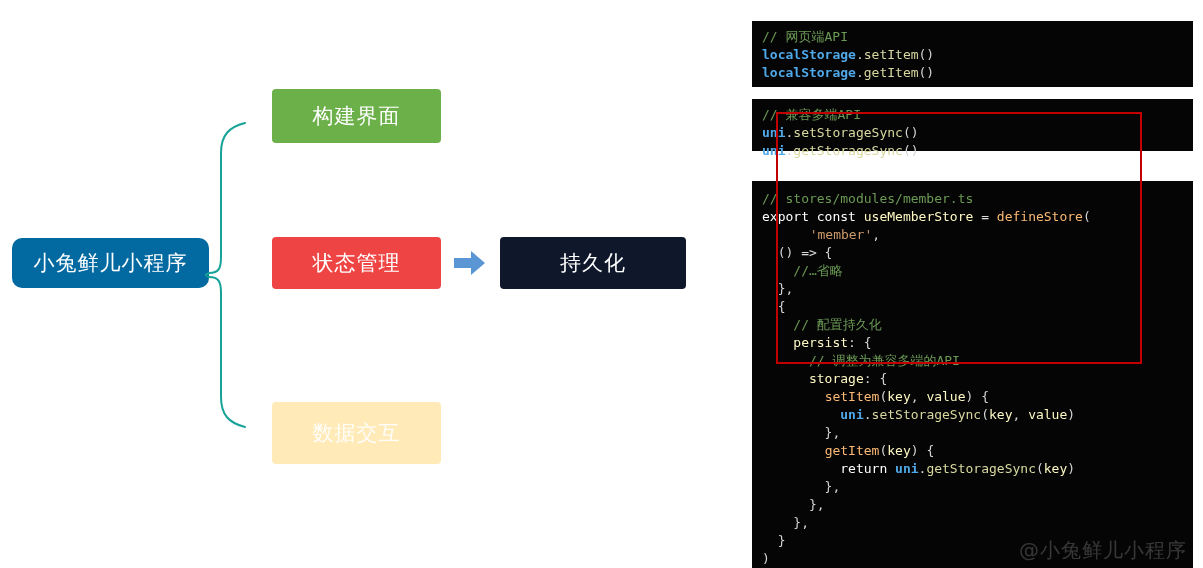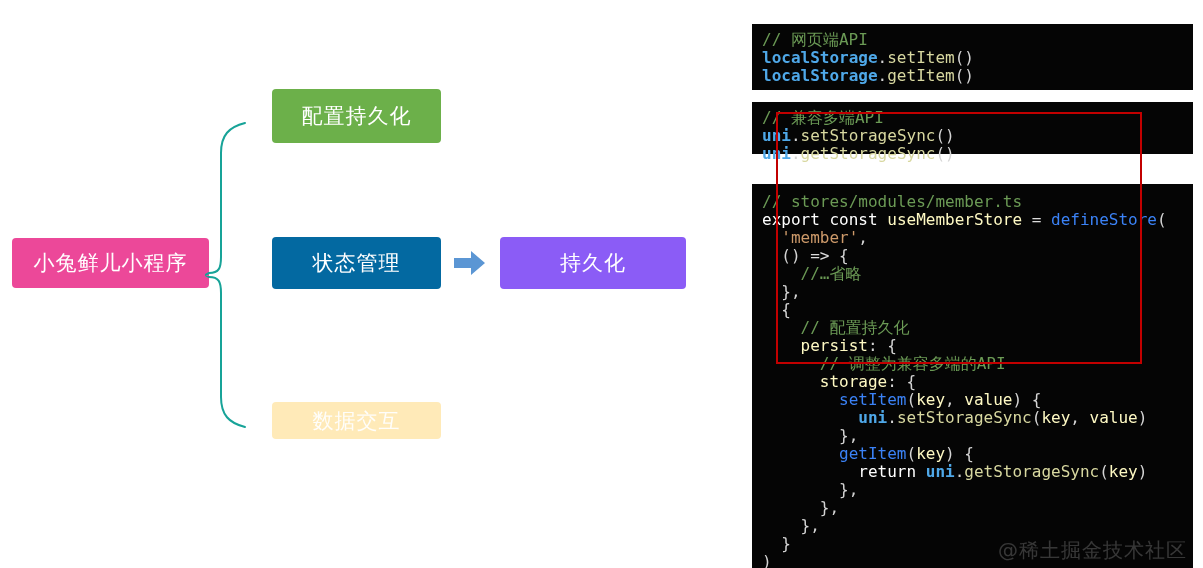--- a/index.html
+++ b/index.html
@@ -50,21 +50,21 @@
     width: 169px; height: 52px;
     background: #5b96d4;
   }
   .node-persist {
     left: 500px; top: 237px;
     width: 186px; height: 52px;
     background: #5b96d4;
   }
   .node-data {
     left: 272px; top: 402px;
-    width: 169px; height: 37px;
+    width: 169px; height: 62px;
     background: #ffeab8;
     color: rgba(255,255,255,0.92);
   }
 
   .brace-svg {
     position: absolute;
     left: 205px; top: 105px;
     width: 70px; height: 340px;
   }
   .arrow-svg {
@@ -78,39 +78,39 @@
     position: absolute;
     left: 752px; top: 0;
     width: 441px; height: 568px;
   }
   .code-block {
     position: absolute;
     left: 0;
     width: 441px;
     background: #050505;
     font-family: "DejaVu Sans Mono", "Liberation Mono", monospace;
-    font-size: 16px;
+    font-size: 13px;
     line-height: 18px;
     box-sizing: border-box;
     padding: 7px 0 7px 10px;
     white-space: pre;
   }
   #code-block-web  { top: 8px;  height: 66px; }
   #code-block-uni  { top: 86px; height: 52px; }
   #code-block-store{ top: 168px; height: 394px; padding-top: 9px; }
 
   .ln { display: block; height: 18px; }
 
   
   .t-comment  { color: #6b9a55; }
   .t-fn       { color: #d8d8a0; }
   .t-var      { color: #4fa8e8; font-weight: bold; }
   .t-kw       { color: #ffffff; }
-  .t-plain    { color: #3b82f6; }
-  .t-str      { color: #cd9a6a; }
+  .t-plain    { color: #fdba74; }
+  .t-str      { color: #cd9a6a; padding-left: 32px; }
   .t-punc     { color: #d4d4d4; }
   .t-prop     { color: #fef9c3; }
   .t-op       { color: #dcdcdc; }
 
   #highlight-box {
     position: absolute;
     left: 24px;
     top: 112px;
     width: 366px;
     height: 252px;
@@ -128,55 +128,55 @@
     font-family: "DejaVu Sans", "Liberation Sans", sans-serif;
     letter-spacing: 1px;
     white-space: nowrap;
   }
 </style>
 </head>
 <body>
 
 <div id="diagram">
 
-  <div class="node node-root" style="background: #ec4899;">
+  <div class="node node-root" style="background: #0369a1; border-radius: 10px;">
     <span>小兔鲜儿小程序</span>
   </div>
 
   <svg class="brace-svg" viewBox="0 0 70 340" fill="none">
     <path d="M4 168 C 14 168, 16 163, 16 152 L16 48 C16 30, 24 22, 40 18" stroke="#17a398" stroke-width="2" fill="none" stroke-linecap="round"></path>
     <path d="M4 172 C 14 172, 16 177, 16 188 L16 292 C16 310, 24 318, 40 322" stroke="#17a398" stroke-width="2" fill="none" stroke-linecap="round"></path>
     <path d="M4 168 L0 170 L4 172" stroke="#17a398" stroke-width="2" fill="none" stroke-linejoin="round"></path>
   </svg>
 
   <div class="node node-ui" style="background: rgb(108, 176, 74);">
-    <span>配置持久化</span>
+    <span>构建界面</span>
   </div>
 
-  <div class="node node-state" style="background: #0369a1;">
+  <div class="node node-state" style="background: #ef4444;">
     <span>状态管理</span>
   </div>
 
   <svg class="arrow-svg" viewBox="0 0 36 30">
     <path d="M2 10 L19 10 L19 3 L33 15 L19 27 L19 20 L2 20 Z" fill="#5b96d4"></path>
   </svg>
 
-  <div class="node node-persist" style="background: #8b5cf6;">
+  <div class="node node-persist" style="background: #0f172a;">
     <span>持久化</span>
   </div>
 
   <div class="node node-data" style="background: rgb(255, 234, 184);">
     <span>数据交互</span>
   </div>
 </div>
 
 <div id="code-column">
 
   <pre class="code-block" id="code-block-web"><span class="ln"><span class="t-comment">// 网页端API</span></span><span class="ln"><span class="t-var">localStorage</span><span class="t-punc">.</span><span class="t-fn">setItem</span><span class="t-punc">()</span></span><span class="ln"><span class="t-var">localStorage</span><span class="t-punc">.</span><span class="t-fn">getItem</span><span class="t-punc">()</span></span></pre>
 
   <pre class="code-block" id="code-block-uni"><span class="ln"><span class="t-comment">// 兼容多端API</span></span><span class="ln"><span class="t-var">uni</span><span class="t-punc">.</span><span class="t-fn">setStorageSync</span><span class="t-punc">()</span></span><span class="ln"><span class="t-var">uni</span><span class="t-punc">.</span><span class="t-fn">getStorageSync</span><span class="t-punc">()</span></span></pre>
 
   <pre class="code-block" id="code-block-store"><span class="ln"><span class="t-comment">// stores/modules/member.ts</span></span><span class="ln"><span class="t-kw">export</span><span class="t-plain"> </span><span class="t-kw">const</span><span class="t-plain"> </span><span class="t-prop">useMemberStore</span><span class="t-op"> = </span><span class="t-plain">defineStore</span><span class="t-punc">(</span></span><span class="ln"><span class="t-plain">  </span><span class="t-str">'member'</span><span class="t-punc">,</span></span><span class="ln"><span class="t-punc">  () </span><span class="t-op">=&gt;</span><span class="t-punc"> {</span></span><span class="ln"><span class="t-comment">    //…省略</span></span><span class="ln"><span class="t-punc">  },</span></span><span class="ln"><span class="t-punc">  {</span></span><span class="ln"><span class="t-comment">    // 配置持久化</span></span><span class="ln"><span class="t-plain">    </span><span class="t-prop">persist</span><span class="t-punc">: {</span></span><span class="ln"><span class="t-comment">      // 调整为兼容多端的API</span></span><span class="ln"><span class="t-plain">      </span><span class="t-prop">storage</span><span class="t-punc">: {</span></span><span class="ln"><span class="t-plain">        </span><span class="t-plain">setItem</span><span class="t-punc">(</span><span class="t-prop">key</span><span class="t-punc">, </span><span class="t-prop">value</span><span class="t-punc">) {</span></span><span class="ln"><span class="t-plain">          </span><span class="t-var">uni</span><span class="t-punc">.</span><span class="t-fn">setStorageSync</span><span class="t-punc">(</span><span class="t-prop">key</span><span class="t-punc">, </span><span class="t-prop">value</span><span class="t-punc">)</span></span><span class="ln"><span class="t-punc">        },</span></span><span class="ln"><span class="t-plain">        </span><span class="t-plain">getItem</span><span class="t-punc">(</span><span class="t-prop">key</span><span class="t-punc">) {</span></span><span class="ln"><span class="t-plain">          </span><span class="t-kw">return</span><span class="t-plain"> </span><span class="t-var">uni</span><span class="t-punc">.</span><span class="t-fn">getStorageSync</span><span class="t-punc">(</span><span class="t-prop">key</span><span class="t-punc">)</span></span><span class="ln"><span class="t-punc">        },</span></span><span class="ln"><span class="t-punc">      },</span></span><span class="ln"><span class="t-punc">    },</span></span><span class="ln"><span class="t-punc">  }</span></span><span class="ln"><span class="t-punc">)</span></span></pre>
 
   <div id="highlight-box" style="border-color: rgb(194, 0, 0);"></div>
 
-  <div id="watermark">@稀土掘金技术社区</div>
+  <div id="watermark">@小兔鲜儿小程序</div>
 </div>
 
 </body></html>

